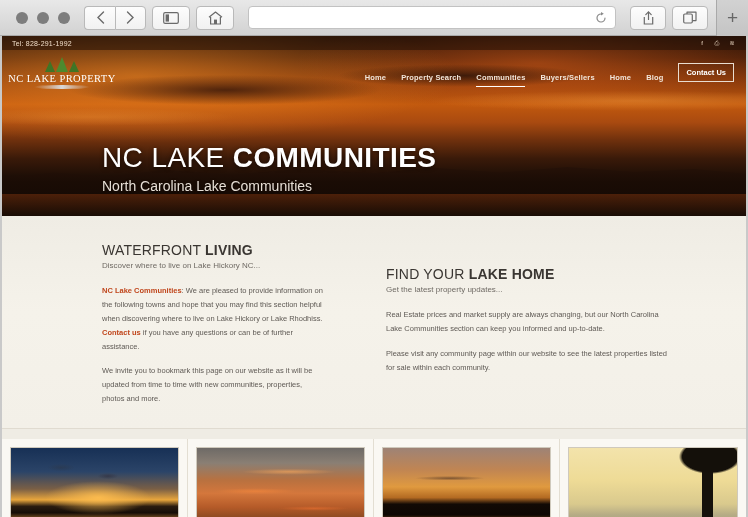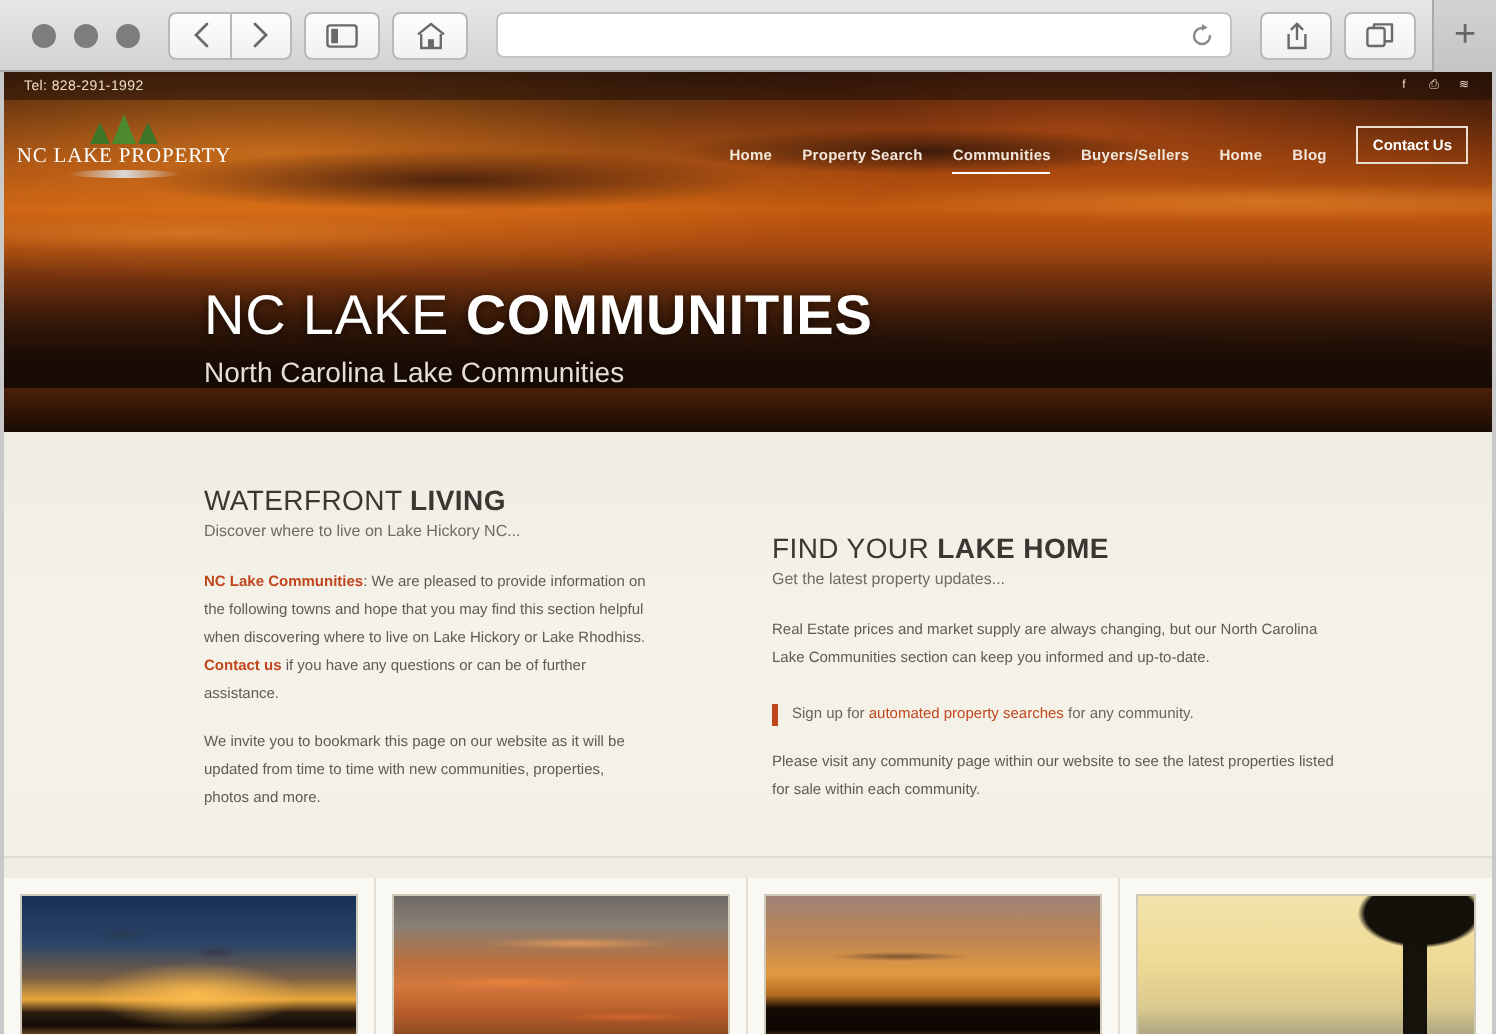--- a/index.html
+++ b/index.html
@@ -366,24 +366,20 @@
         <div class="tagline">Discover where to live on Lake Hickory NC...</div>
         <p><span class="accent">NC Lake Communities</span><span>: We are pleased to provide information on the following towns and hope that you may find this section helpful when discovering where to live on Lake Hickory or Lake Rhodhiss. </span><span class="accent">Contact us</span><span> if you have any questions or can be of further assistance.</span></p>
         <p class="second">We invite you to bookmark this page on our website as it will be updated from time to time with new communities, properties, photos and more.</p>
       </div>
 
       <div class="col right">
         <h2><span>FIND YOUR </span><b>LAKE HOME</b></h2>
         <div class="tagline">Get the latest property updates...</div>
         <p>Real Estate prices and market supply are always changing, but our North Carolina Lake Communities section can keep you informed and up-to-date.</p>
 
-        <div class="signup">
-          <span class="bar"></span>
-          <span class="txt"><span>Sign up for </span><span class="accent-plain">automated property searches</span><span> for any community.</span></span>
-        </div>
 
         <p class="second">Please visit any community page within our website to see the latest properties listed for sale within each community.</p>
       </div>
     </div>
 
     <div class="cards">
 
       <div class="card">
         <div class="thumb">
           <div class="t1"></div>

